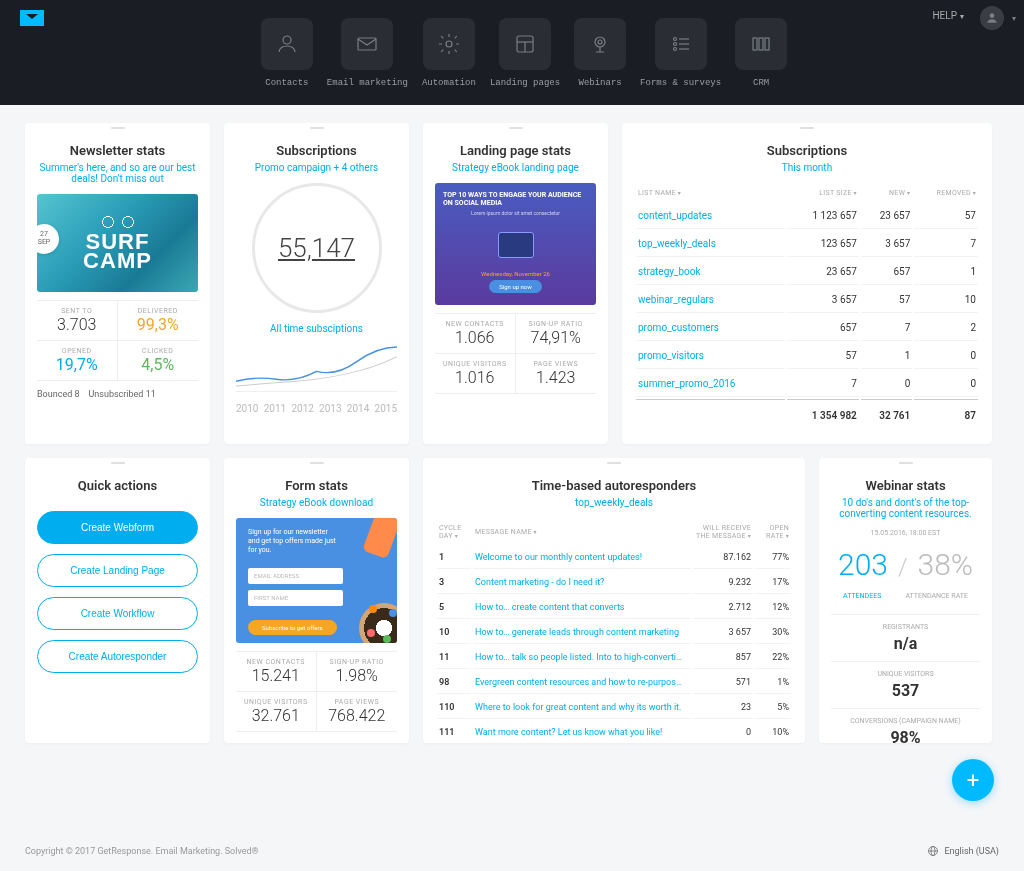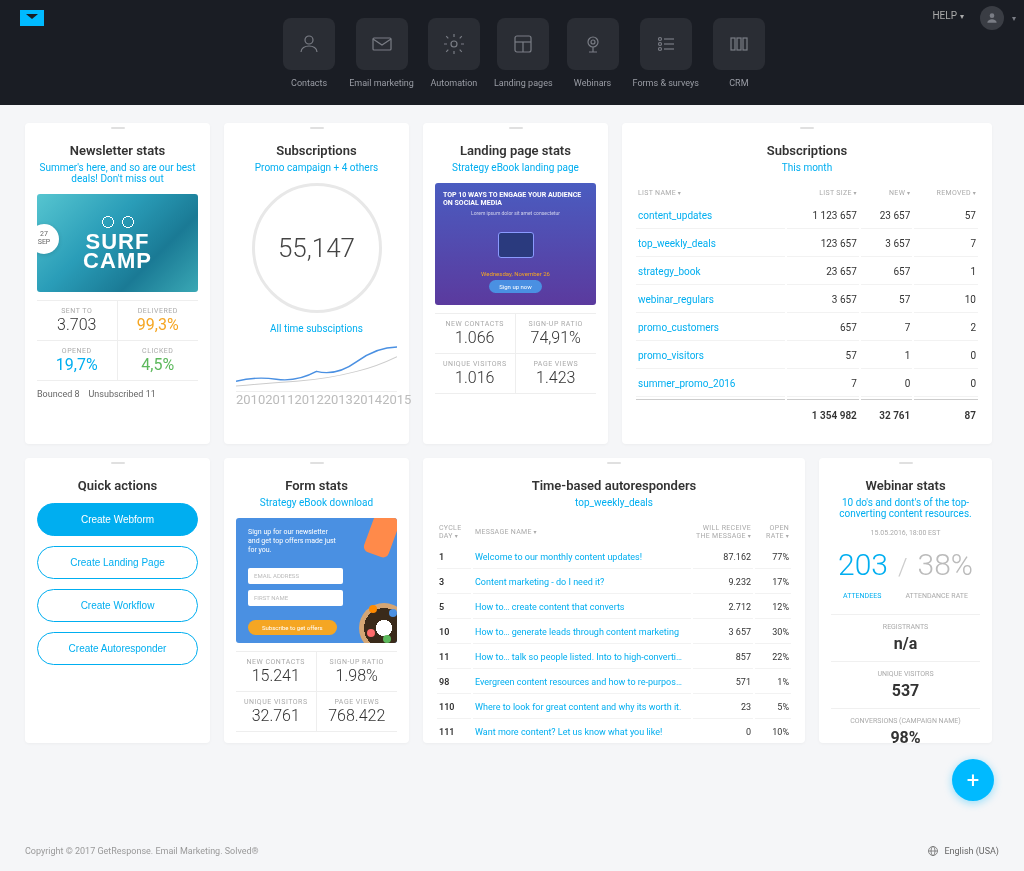--- a/index.html
+++ b/index.html
@@ -4,21 +4,21 @@
 <style>
 * { box-sizing: border-box; margin: 0; padding: 0; }
 body { font-family: -apple-system, BlinkMacSystemFont, "Segoe UI", Roboto, Arial, sans-serif; background: #f5f6f8; width: 1024px; height: 871px; overflow: hidden; font-size: 12px; color: #333; }
 .header { background: #1a1d24; height: 105px; display: flex; align-items: flex-start; padding: 0 20px; position: relative; }
 .logo { width: 24px; height: 16px; background: #00baff; margin-top: 10px; position: relative; }
 .logo::after { content: ''; position: absolute; top: 4px; left: 50%; transform: translateX(-50%); border-left: 6px solid transparent; border-right: 6px solid transparent; border-top: 5px solid #1a1d24; }
 .nav { display: flex; gap: 14px; margin: 0 auto; padding-top: 18px; }
 .nav-item { display: flex; flex-direction: column; align-items: center; cursor: pointer; }
 .nav-icon { width: 52px; height: 52px; background: #2a2d34; border-radius: 8px; display: flex; align-items: center; justify-content: center; margin-bottom: 8px; }
 .nav-icon svg { stroke: #7a7d85; fill: none; stroke-width: 1.2; }
-.nav-label { color: #9a9da5; font-size: 9px; }
+.nav-label { color: #9a9da5; font-size: 9px; font-family: Liberation Mono, monospace; }
 .help { position: absolute; right: 60px; top: 10px; color: #aaa; font-size: 10px; cursor: pointer; }
 .help::after { content: '▾'; margin-left: 3px; font-size: 8px; }
 .avatar { position: absolute; right: 20px; top: 6px; width: 24px; height: 24px; background: #3a3d44; border-radius: 50%; display: flex; align-items: center; justify-content: center; cursor: pointer; }
 .avatar svg { fill: #7a7d85; }
 .avatar::after { content: '▾'; position: absolute; right: -12px; top: 8px; color: #7a7d85; font-size: 8px; }
 
 .dashboard { padding: 18px 25px 50px; display: grid; grid-template-columns: 185px 185px 185px 370px; gap: 14px; }
 .card { background: #fff; border-radius: 4px; box-shadow: 0 1px 3px rgba(0,0,0,0.04); padding: 14px 12px; position: relative; }
 .card::before { content: ''; position: absolute; top: 4px; left: 50%; transform: translateX(-50%); width: 14px; height: 2px; background: #e0e0e0; border-radius: 1px; }
 .card-title { text-align: center; font-weight: 600; color: #333; font-size: 13px; margin-bottom: 4px; margin-top: 6px; }
@@ -33,25 +33,25 @@
 .stat-cell { padding: 6px 4px; text-align: center; border-bottom: 1px solid #eee; }
 .stat-cell:nth-child(odd) { border-right: 1px solid #eee; }
 .stat-label { font-size: 7px; color: #aaa; text-transform: uppercase; letter-spacing: 0.5px; }
 .stat-value { font-size: 16px; font-weight: 300; color: #333; }
 .stat-value.orange { color: #f5a623; font-weight: 400; }
 .stat-value.blue { color: #00aef0; font-weight: 400; }
 .stat-value.green { color: #5cb85c; font-weight: 400; }
 .nl-foot { font-size: 9px; color: #666; margin-top: 8px; }
 
 
-.circle { width: 130px; height: 130px; border-radius: 50%; border: 3px solid #e8e8e8; margin: 10px auto; display: flex; align-items: center; justify-content: center; font-size: 26px; font-weight: 300; color: #444; }
+.circle { width: 130px; height: 130px; border-radius: 50%; border: 3px solid #e8e8e8; margin: 10px auto; display: flex; align-items: center; justify-content: center; font-size: 26px; font-weight: 300; color: #444; text-decoration: underline; }
 .all-time { text-align: center; color: #00aef0; font-size: 10px; margin: 8px 0; cursor: pointer; }
 .spark { height: 50px; position: relative; border-bottom: 1px solid #eee; }
 .spark svg { width: 100%; height: 100%; }
-.spark-labels { display: flex; justify-content: space-between; font-size: 13px; color: #bbb; margin-top: 0; }
+.spark-labels { display: flex; justify-content: space-between; font-size: 10px; color: #bbb; margin-top: 11px; }
 
 
 .lp-img { height: 122px; background: linear-gradient(180deg, #4a5cc0 0%, #5b3a9e 100%); border-radius: 3px; margin-bottom: 8px; padding: 8px; color: #fff; text-align: left; display: flex; flex-direction: column; align-items: center; }
 .lp-head { font-size: 7px; font-weight: 700; line-height: 1.2; margin-bottom: 2px; }
 .lp-small { font-size: 5px; opacity: 0.7; margin-bottom: 4px; }
 .lp-illus { width: 50px; height: 40px; margin: 2px auto; position: relative; }
 .lp-illus-tv { width: 36px; height: 26px; background: #2a3a7e; border: 1px solid #8a9aff; border-radius: 3px; margin: 0 auto; position: relative; top: 10px; }
 .lp-date { font-size: 6px; color: #f5a623; margin-top: 6px; }
 .lp-btn { background: #4a90e2; color: #fff; font-size: 6px; padding: 3px 10px; border-radius: 10px; margin-top: 3px; display: inline-block; }
 
@@ -341,21 +341,21 @@
         <td></td>
         <td class="r">1 354 982</td>
         <td class="r">32 761</td>
         <td class="r">87</td>
       </tr>
         </tfoot>
     </table>
   </div>
 
   <div class="card overflow-card">
-    <div class="card-title" style="margin-bottom:10px">Quick actions</div>
+    <div class="card-title" style="margin-bottom:18px">Quick actions</div>
     <button class="qa-btn active">Create Webform</button>
     <button class="qa-btn">Create Landing Page</button>
     <button class="qa-btn">Create Workflow</button>
     <button class="qa-btn">Create Autoresponder</button>
   </div>
 
   <div class="card overflow-card">
     <div class="card-title">Form stats</div>
     <div class="card-sub">Strategy eBook download</div>
     <div class="fs-img">

